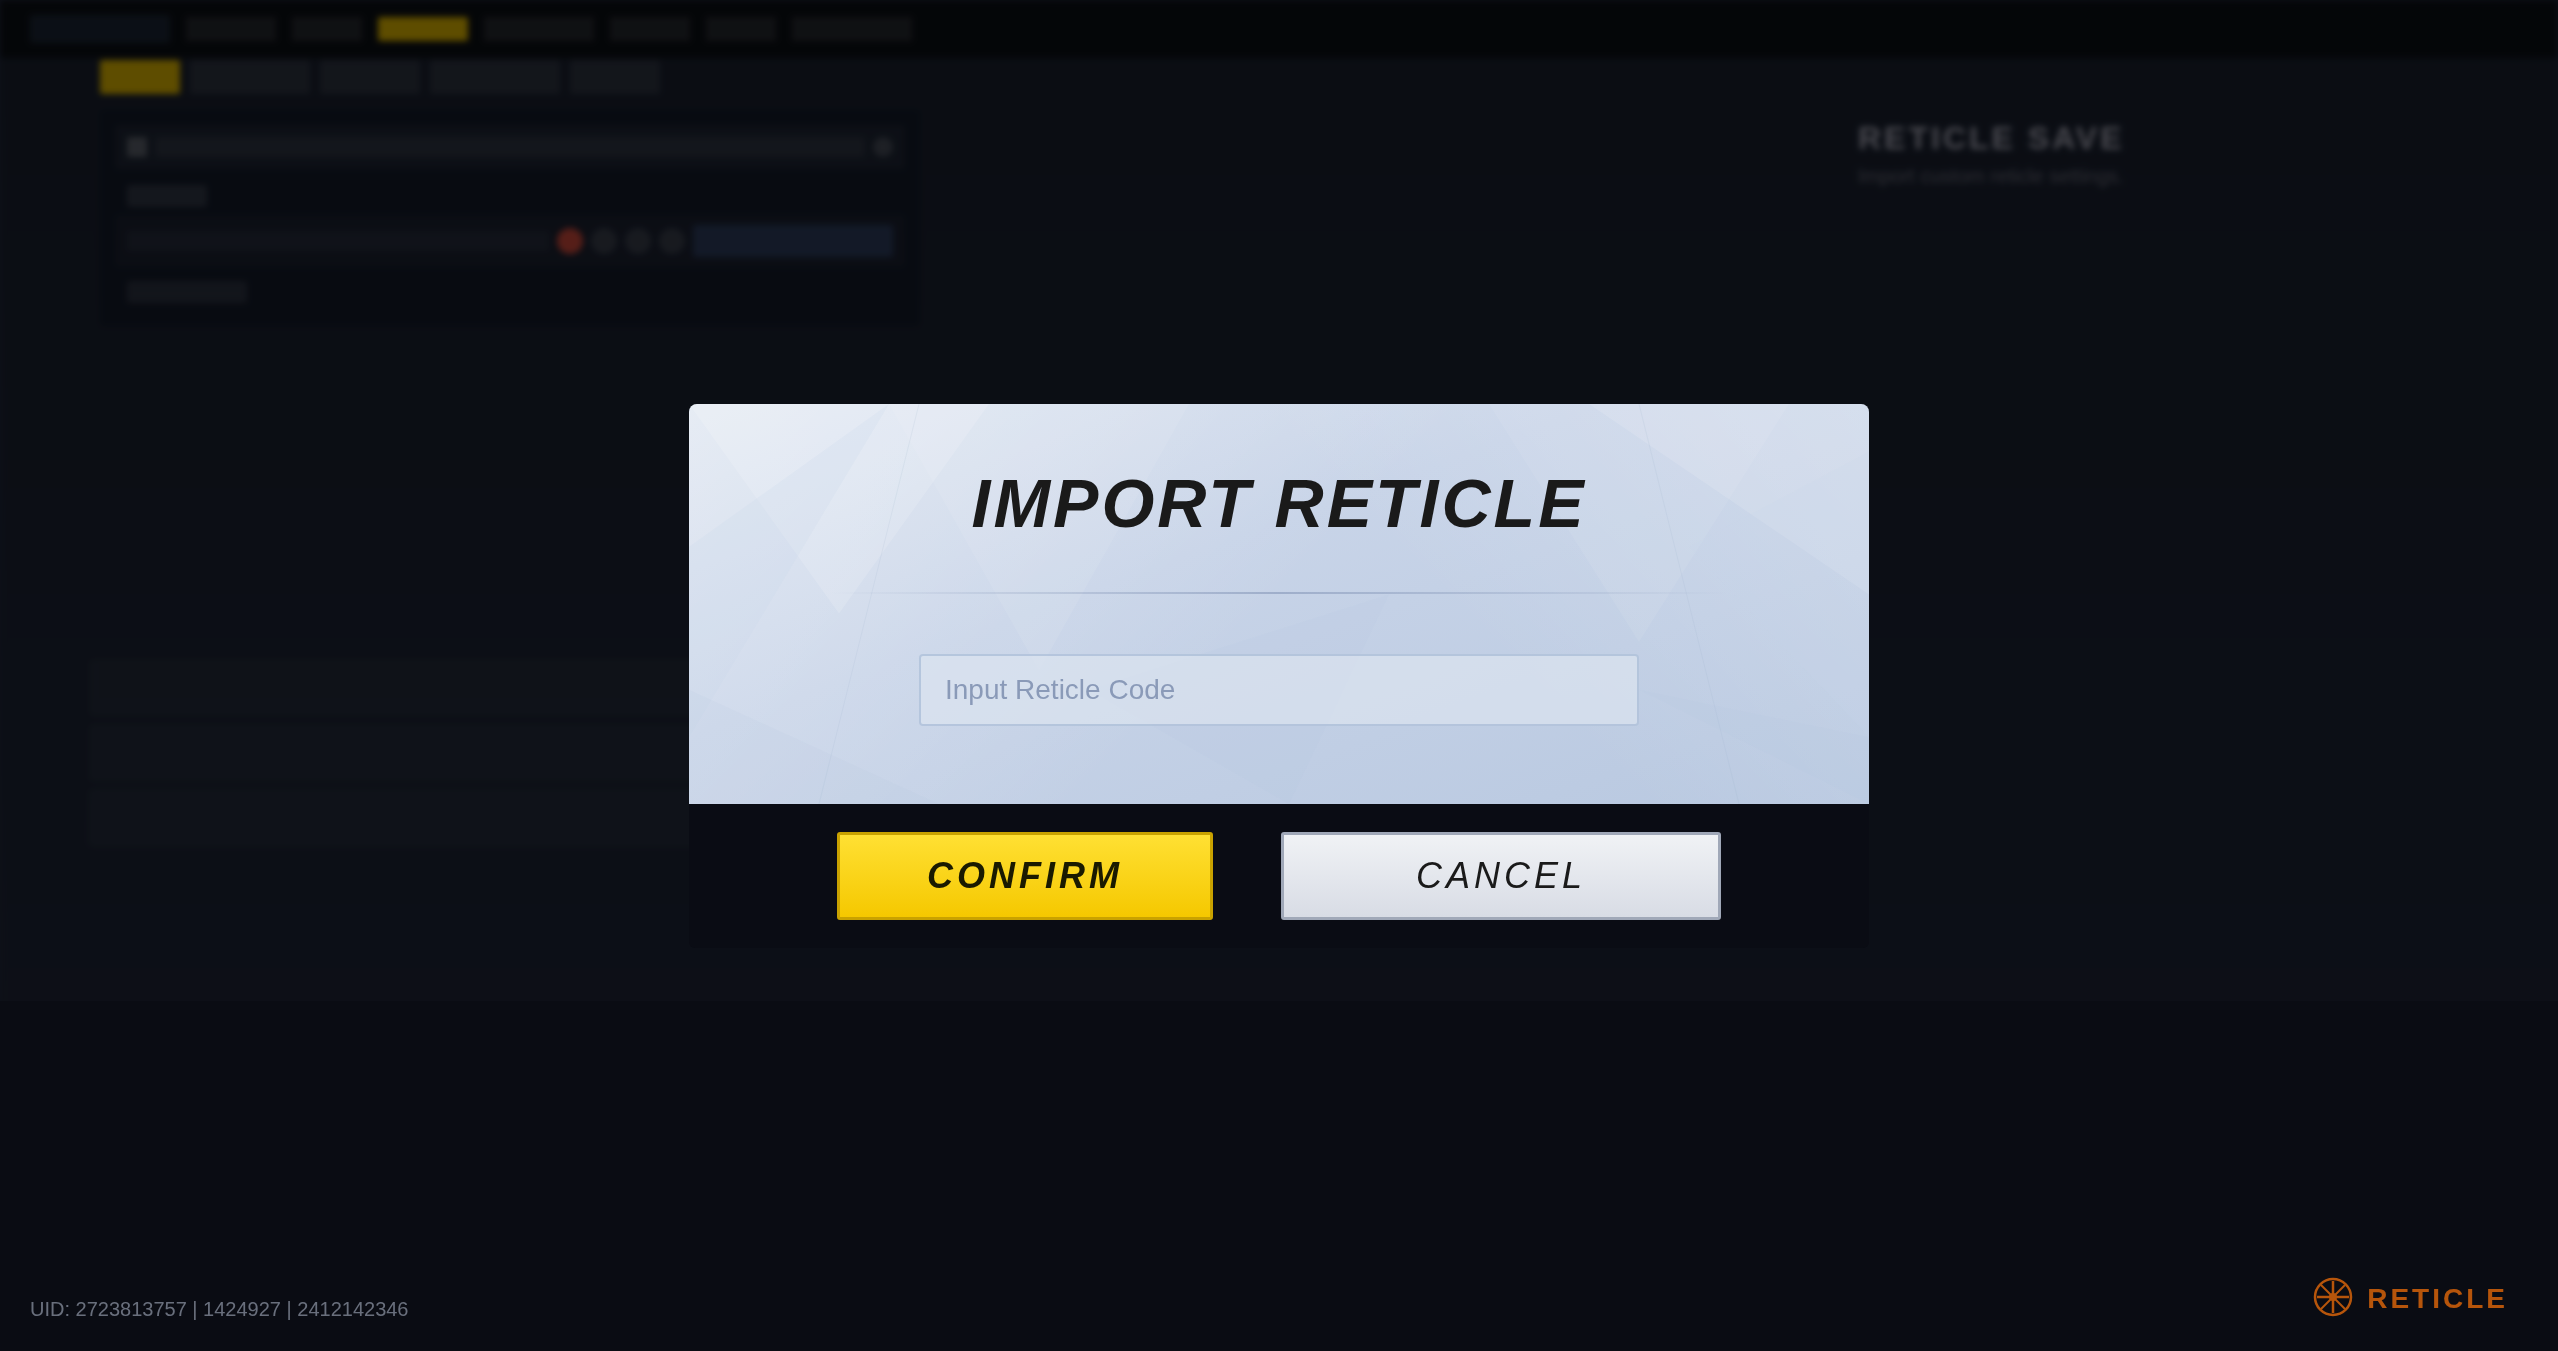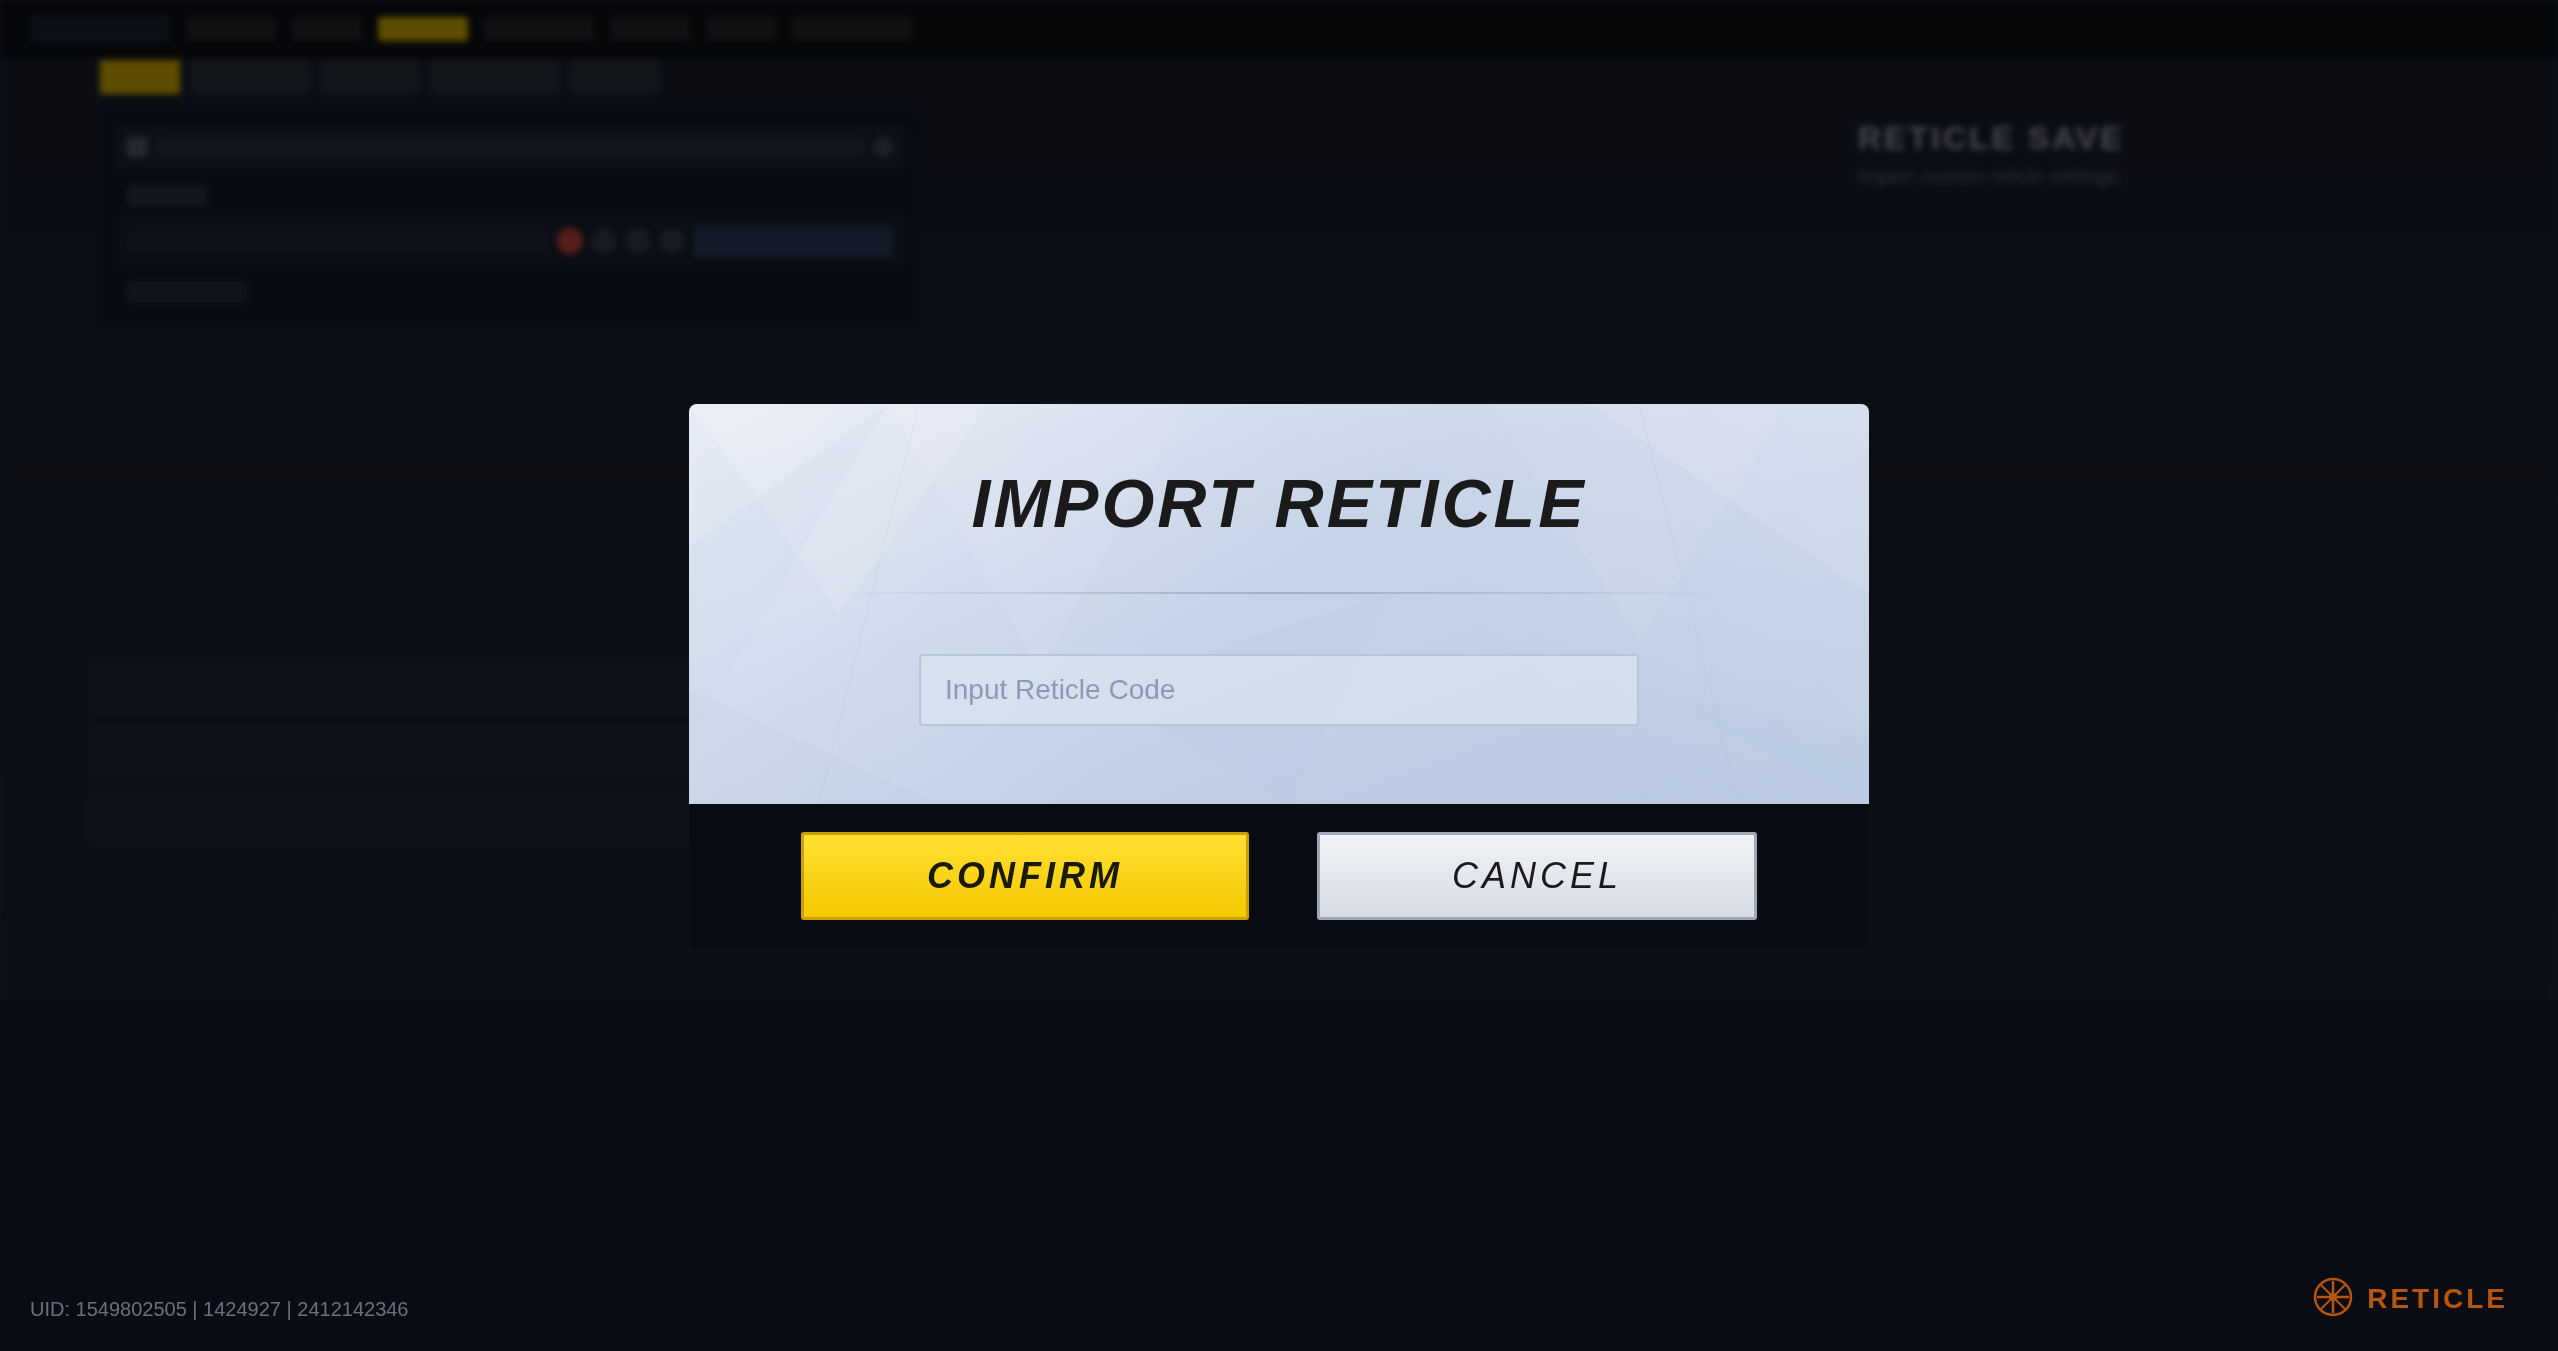--- a/index.html
+++ b/index.html
@@ -144,21 +144,21 @@
       border-bottom-right-radius: 6px;
       padding: 28px 60px;
       display: flex;
       gap: 20px;
       justify-content: center;
       align-items: center;
     }
 
     
     .btn-confirm {
-      width: 448px;
+      width: 376px;
       height: 88px;
       background: linear-gradient(180deg, #ffe033 0%, #f5c800 100%);
       border: 3px solid #c9a200;
       border-radius: 3px;
       font-size: 36px;
       font-weight: 900;
       font-style: italic;
       color: #1a1a00;
       text-transform: uppercase;
       letter-spacing: 4px;
@@ -343,13 +343,13 @@
       <line x1="20" y1="4" x2="20" y2="36" stroke="#d4620a" stroke-width="2.5"></line>
       <line x1="4" y1="20" x2="36" y2="20" stroke="#d4620a" stroke-width="2.5"></line>
       <line x1="8" y1="8" x2="32" y2="32" stroke="#d4620a" stroke-width="2"></line>
       <line x1="32" y1="8" x2="8" y2="32" stroke="#d4620a" stroke-width="2"></line>
       <circle cx="20" cy="20" r="4" fill="#d4620a"></circle>
     </svg>
   </span>
   <span class="watermark-text">RETICLE</span>
 </div>
 
-<div class="uid-text">UID: 1549802505 | 1424927 | 2412142346</div>
+<div class="uid-text">UID: 2723813757 | 1424927 | 2412142346</div>
 
 </body></html>

